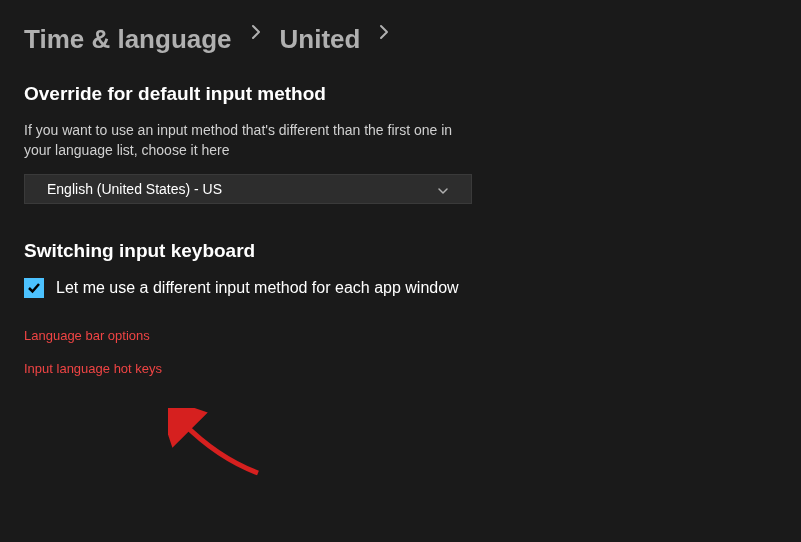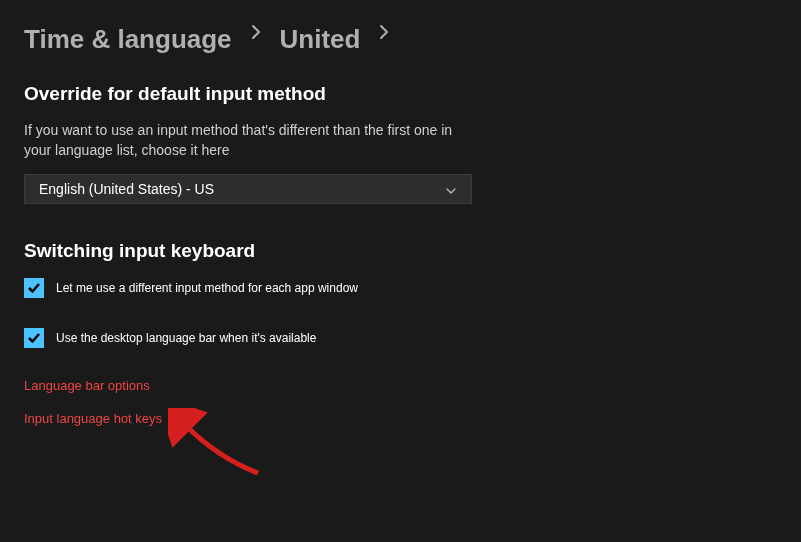--- a/index.html
+++ b/index.html
@@ -56,21 +56,21 @@
     }
     .select-wrapper {
       position: relative;
       width: 448px;
       margin-bottom: 36px;
     }
     .select {
       background: #2d2d2d;
       border: 1px solid #3a3a3a;
       border-radius: 0;
-      padding: 6px 14px;
+      padding: 6px 22px;
       font-size: 14px;
       color: #ffffff;
       width: 100%;
       cursor: pointer;
       display: flex;
       align-items: flex-end;
       justify-content: space-between;
     }
     .select-chevron {
       color: #b0b0b0;
@@ -99,21 +99,21 @@
       flex-shrink: 0;
     }
     .checkbox svg {
       width: 14px;
       height: 14px;
       stroke: #000;
       stroke-width: 2.5;
       fill: none;
     }
     .checkbox-label {
-      font-size: 12px;
+      font-size: 16px;
       color: #ffffff;
       cursor: pointer;
     }
     .link {
       display: block;
       font-size: 13px;
       color: #ef4444;
       cursor: pointer;
       margin-bottom: 18px;
     }
@@ -168,28 +168,20 @@
 
   <div class="checkbox-row">
     <div class="checkbox">
       <svg viewBox="0 0 14 14">
           <path d="M2 7 L5.5 10.5 L12 3"></path>
         </svg>
     </div>
     <span class="checkbox-label">Let me use a different input method for each app window</span>
   </div>
 
-  <div class="checkbox-row">
-    <div class="checkbox">
-      <svg viewBox="0 0 14 14">
-          <path d="M2 7 L5.5 10.5 L12 3"></path>
-        </svg>
-    </div>
-    <span class="checkbox-label">Use the desktop language bar when it's available</span>
-  </div>
 
   <span class="link">Language bar options</span>
   <span class="link">Input language hot keys</span>
 </div>
 
 <div class="arrow-annotation">
   <svg viewBox="0 0 100 70">
     <defs>
       <marker id="arrowhead" markerWidth="10" markerHeight="10" refX="2" refY="5" orient="auto">
         <polygon points="0 0, 10 5, 0 10" fill="#d6201f"></polygon>

